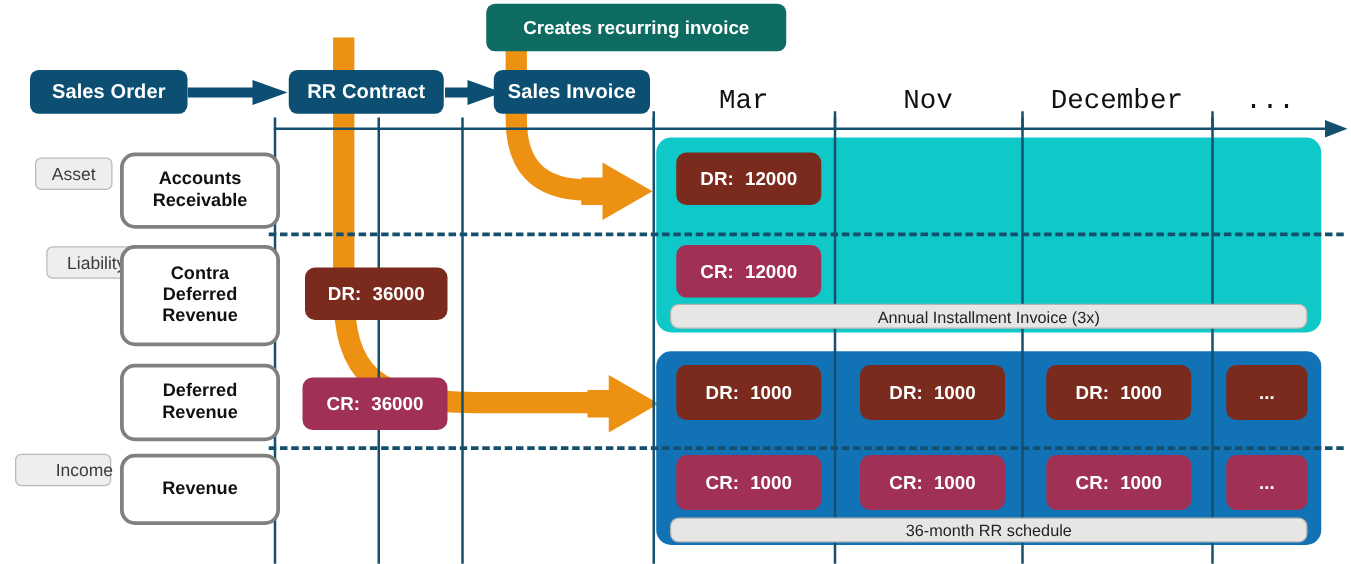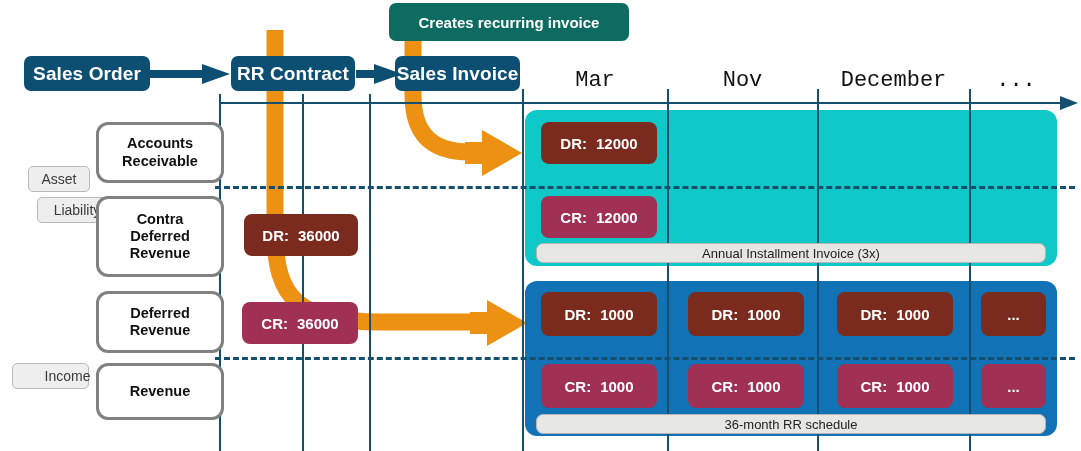--- a/index.html
+++ b/index.html
@@ -11,21 +11,21 @@
   }
   #stage{position:relative;width:1081px;height:451px;}
 
   
   .abs{position:absolute;box-sizing:border-box;}
 
   
   .flowchip{
     background:#0d4f72;color:#ffffff;border-radius:7px;
     display:flex;align-items:center;justify-content:center;
-    font-weight:bold;font-size:19px;letter-spacing:.1px;
+    font-weight:bold;font-size:16px;letter-spacing:.1px;
     white-space:nowrap;
   }
   .callout{
     background:#0e6b61;color:#ffffff;border-radius:7px;
     display:flex;align-items:center;justify-content:center;
     font-weight:bold;font-size:15px;white-space:nowrap;
   }
 
   
   .cat{
@@ -154,21 +154,21 @@
   <div class="abs vline" style="left:667px;top:110px;height:156px;"></div>
   <div class="abs vline" style="left:817px;top:110px;height:156px;"></div>
   <div class="abs vline" style="left:969px;top:110px;height:156px;"></div>
   <div class="abs vline" style="left:667px;top:281px;height:155px;"></div>
   <div class="abs vline" style="left:817px;top:281px;height:155px;"></div>
   <div class="abs vline" style="left:969px;top:281px;height:155px;"></div>
 
   <div class="abs dashed" style="left:215px;top:186px;width:860px;"></div>
   <div class="abs dashed" style="left:215px;top:357px;width:860px;"></div>
 
-  <div class="abs cat" style="left:28px;top:126px;width:62px;height:26px;margin-top:40px;">
+  <div class="abs cat" style="left:28px;top:126px;width:62px;height:26px;">
     <span>Asset</span>
   </div>
   <div class="abs cat" style="left:5px;top:197px;width:80px;height:26px;margin-left:32px;">
     <span>Liability</span>
   </div>
   <div class="abs cat" style="left:12px;top:363px;width:77px;height:26px;padding-left:34px;">
     <span>Income</span>
   </div>
 
   <div class="abs acct" style="left:96px;top:122px;width:128px;height:61px;">

